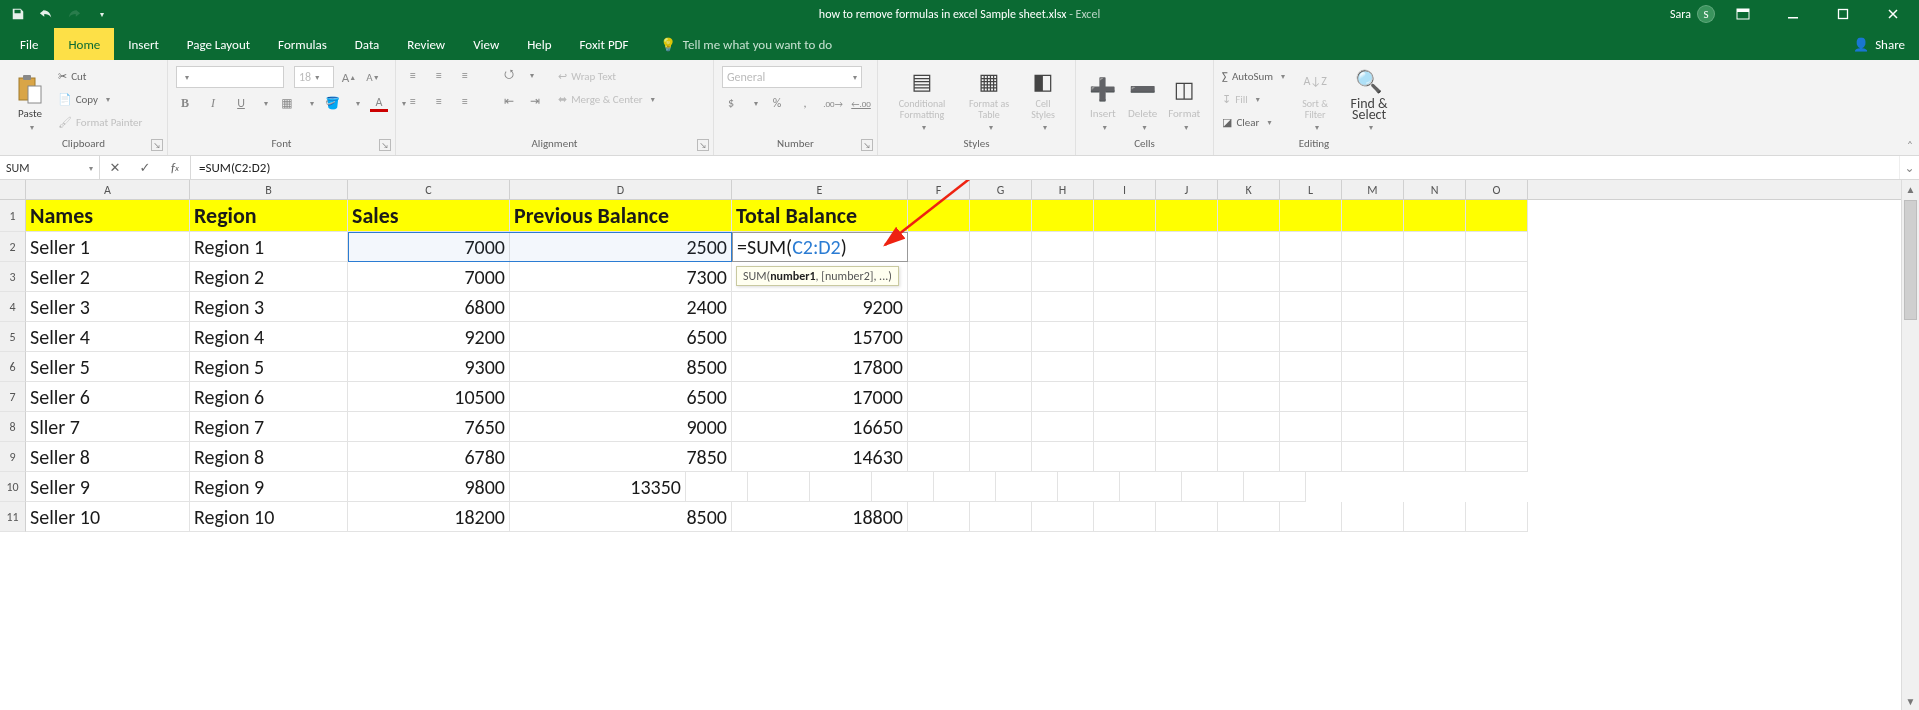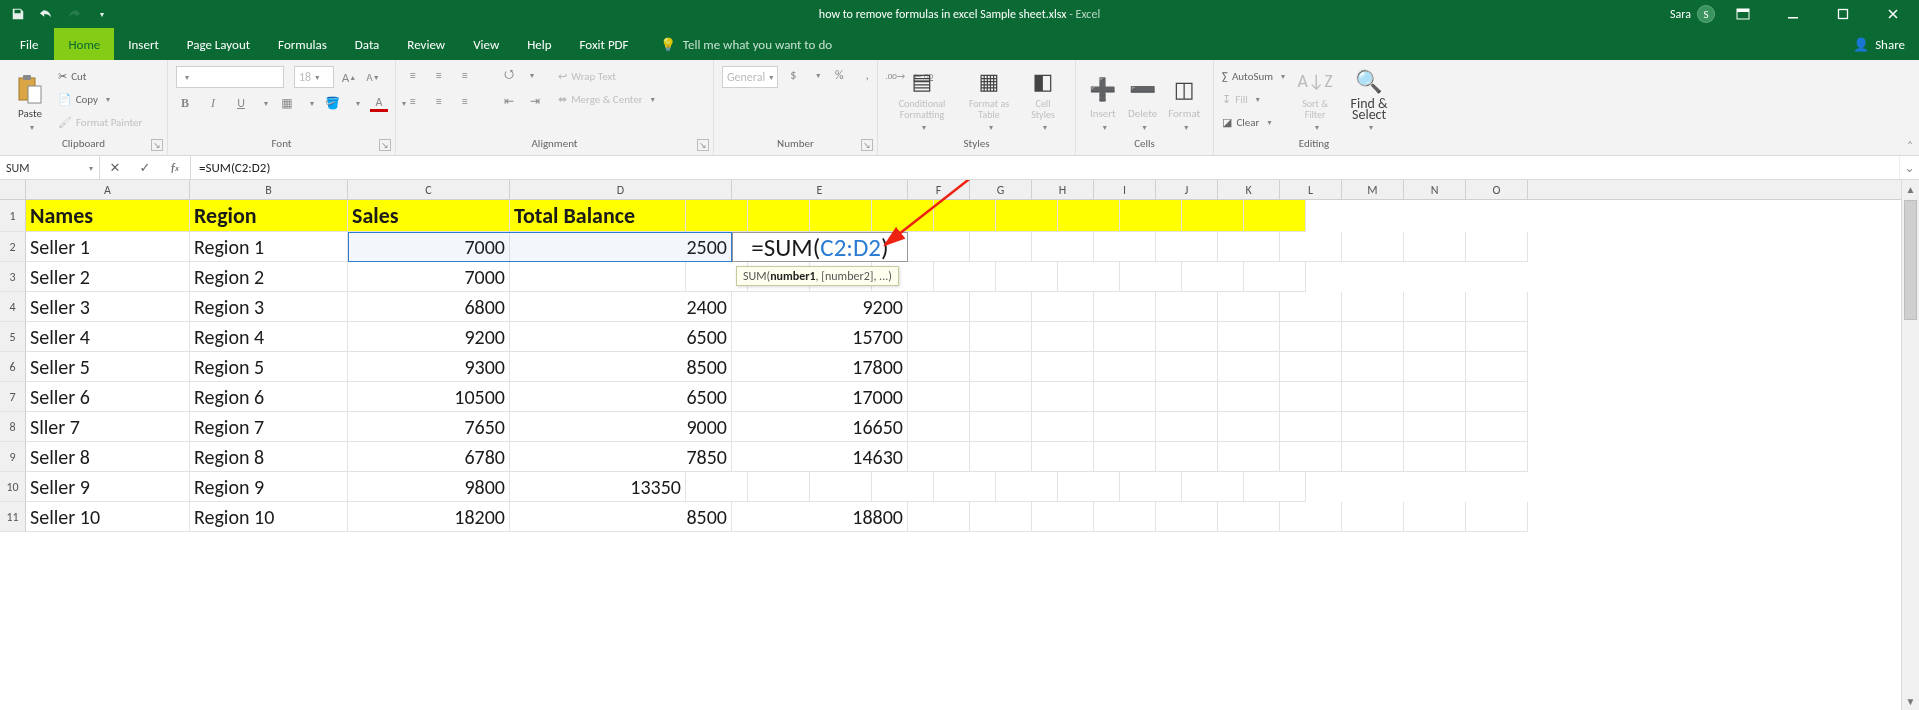--- a/index.html
+++ b/index.html
@@ -12,21 +12,21 @@
   .title-center { position: absolute; left: 0; right: 0; text-align: center; pointer-events: none; font-size: 12px; }
   .title-center .dim { opacity: .7; }
   .title-right { margin-left: auto; display: flex; align-items: center; gap: 6px; padding-right: 4px; }
   .avatar { width: 18px; height: 18px; border-radius: 50%; background: #3a945d; display: flex; align-items: center; justify-content: center; font-size: 11px; border: 1px solid #fff3; }
   .winbtn { width: 44px; height: 28px; display: flex; align-items: center; justify-content: center; color: #fff; }
 
   
   .tabsrow { background: #0b6a33; height: 32px; display: flex; align-items: stretch; color: #fff; padding-left: 4px; }
   .tab { padding: 0 14px; display: flex; align-items: center; font-size: 13px; cursor: pointer; }
   .tab.file { padding: 0 16px; }
-  .tab.active { background: #84cc16; color: #0b6a33; }
+  .tab.active { background: #fde047; color: #0b6a33; }
   .tellme { display: flex; align-items: center; gap: 6px; color: #e6f5eb; opacity: .85; padding-left: 18px; font-size: 13px; }
   .share { margin-left: auto; padding: 0 14px; display: flex; align-items: center; gap: 6px; font-size: 13px; }
 
   
   .ribbon { background: #f3f3f3; border-bottom: 1px solid #d9d9d9; height: 96px; display: flex; align-items: stretch; position: relative; }
   .rgroup { border-right: 1px solid #e1e1e1; display: flex; flex-direction: column; }
   .rgroup .gbody { flex: 1; display: flex; align-items: flex-start; padding: 6px 8px 0 8px; gap: 6px; }
   .rgroup .glabel { text-align: center; font-size: 11px; color: #666; padding: 2px 0 5px; position: relative; }
   .glabel .launcher { position: absolute; right: 4px; bottom: 4px; width: 12px; height: 12px; border: 1px solid #bbb; font-size: 8px; display: flex; align-items: center; justify-content: center; color: #888; }
   .bigbtn { display: flex; flex-direction: column; align-items: center; justify-content: flex-end; width: 44px; height: 66px; font-size: 11px; color: #444; gap: 2px; }
@@ -77,22 +77,22 @@
 
   
   .range-c2d2 {
     position: absolute;
     border: 1.5px solid #2b7cd3;
     background: rgba(43,124,211,.06);
     pointer-events: none;
   }
   .edit-e2 {
     position: absolute; background: #fff; border: 1px solid #999;
-    font-size: 25px; font-family: Calibri, sans-serif; color: #1a1a1a;
-    display: flex; align-items: center; padding: 0 4px; justify-content: center;
+    font-size: 20px; font-family: Calibri, sans-serif; color: #1a1a1a;
+    display: flex; align-items: center; padding: 0 4px;
   }
   .edit-e2 .formula-ref { color: #2b7cd3; }
   .tooltip-sum {
     position: absolute; background: #fffff0; border: 1px solid #c9c9a0;
     font-size: 12px; color: #555; padding: 2px 6px;
     box-shadow: 1px 1px 3px rgba(0,0,0,.15);
   }
   .tooltip-sum b { color: #222; }
 
   
@@ -272,21 +272,21 @@
             <span>⬌</span>
             <span class="disabled-text">Merge &amp; Center</span>
             <span class="caret">▾</span>
           </div>
       </div>
     </div>
     <div class="glabel"><span>Alignment</span><span class="launcher">↘</span></div>
   </div>
 
   <div class="rgroup" style="width:164px;">
-    <div class="gbody" style="flex-direction:row;gap:6px;">
+    <div class="gbody" style="flex-direction:column;gap:6px;">
       <div class="numfmt disabled">
           <span>General</span>
           <span class="caret">▾</span>
         </div>
       <div class="iconrow disabled" style="gap:10px;">
         <span class="iconbtn16">$</span>
           <span class="caret">▾</span>
         <span class="iconbtn16">%</span>
         <span class="iconbtn16">,</span>
         <span class="iconbtn16" style="font-size:9px;">.00→</span>
@@ -351,21 +351,21 @@
             <span class="disabled-text">Fill</span>
             <span class="caret">▾</span>
           </div>
         <div class="line">
             <span>◪</span>
             <span>Clear</span>
             <span class="caret">▾</span>
           </div>
       </div>
       <div class="bigbtn disabled" style="width:44px;">
-        <div class="ico32" style="font-size:18px;">A↓Z</div>
+        <div class="ico32" style="font-size:12px;">A↓Z</div>
         <span style="font-size:10px;line-height:11px;text-align:center;" class="disabled-text">Sort &amp;<br>Filter</span>
           <span class="caret">▾</span>
       </div>
       <div class="bigbtn" style="width:48px;">
         <div class="ico32" style="color:#2b7cd3;">🔍</div>
         <span style="font-size:14px;line-height:11px;text-align:center;">Find &amp;<br>Select</span>
           <span class="caret">▾</span>
       </div>
     </div>
     <div class="glabel"><span>Editing</span></div>
@@ -410,20 +410,21 @@
       <div class="colhdr cN">N</div>
       <div class="colhdr cO">O</div>
     </div>
     <div class="rows" id="rows">
 
       <div class="row hdrrow">
         <div class="rowhdr">1</div>
         <div class="cell cA">Names</div>
         <div class="cell cB">Region</div>
         <div class="cell cC">Sales</div>
+        <div class="cell cD">Previous Balance</div>
         <div class="cell cE">Total Balance</div>
         <div class="cell cF"></div>
           <div class="cell cG"></div>
           <div class="cell cH"></div>
           <div class="cell cI"></div>
           <div class="cell cJ"></div>
           <div class="cell cK"></div>
           <div class="cell cL"></div>
           <div class="cell cM"></div>
           <div class="cell cN"></div>
@@ -446,20 +447,21 @@
           <div class="cell cL"></div>
           <div class="cell cM"></div>
           <div class="cell cN"></div>
           <div class="cell cO"></div>
         </div>
         <div class="row">
           <div class="rowhdr">3</div>
           <div class="cell cA">Seller 2</div>
           <div class="cell cB">Region 2</div>
           <div class="cell cC num">7000</div>
+          <div class="cell cD num">7300</div>
           <div class="cell cE num"></div>
           <div class="cell cF"></div>
           <div class="cell cG"></div>
           <div class="cell cH"></div>
           <div class="cell cI"></div>
           <div class="cell cJ"></div>
           <div class="cell cK"></div>
           <div class="cell cL"></div>
           <div class="cell cM"></div>
           <div class="cell cN"></div>

